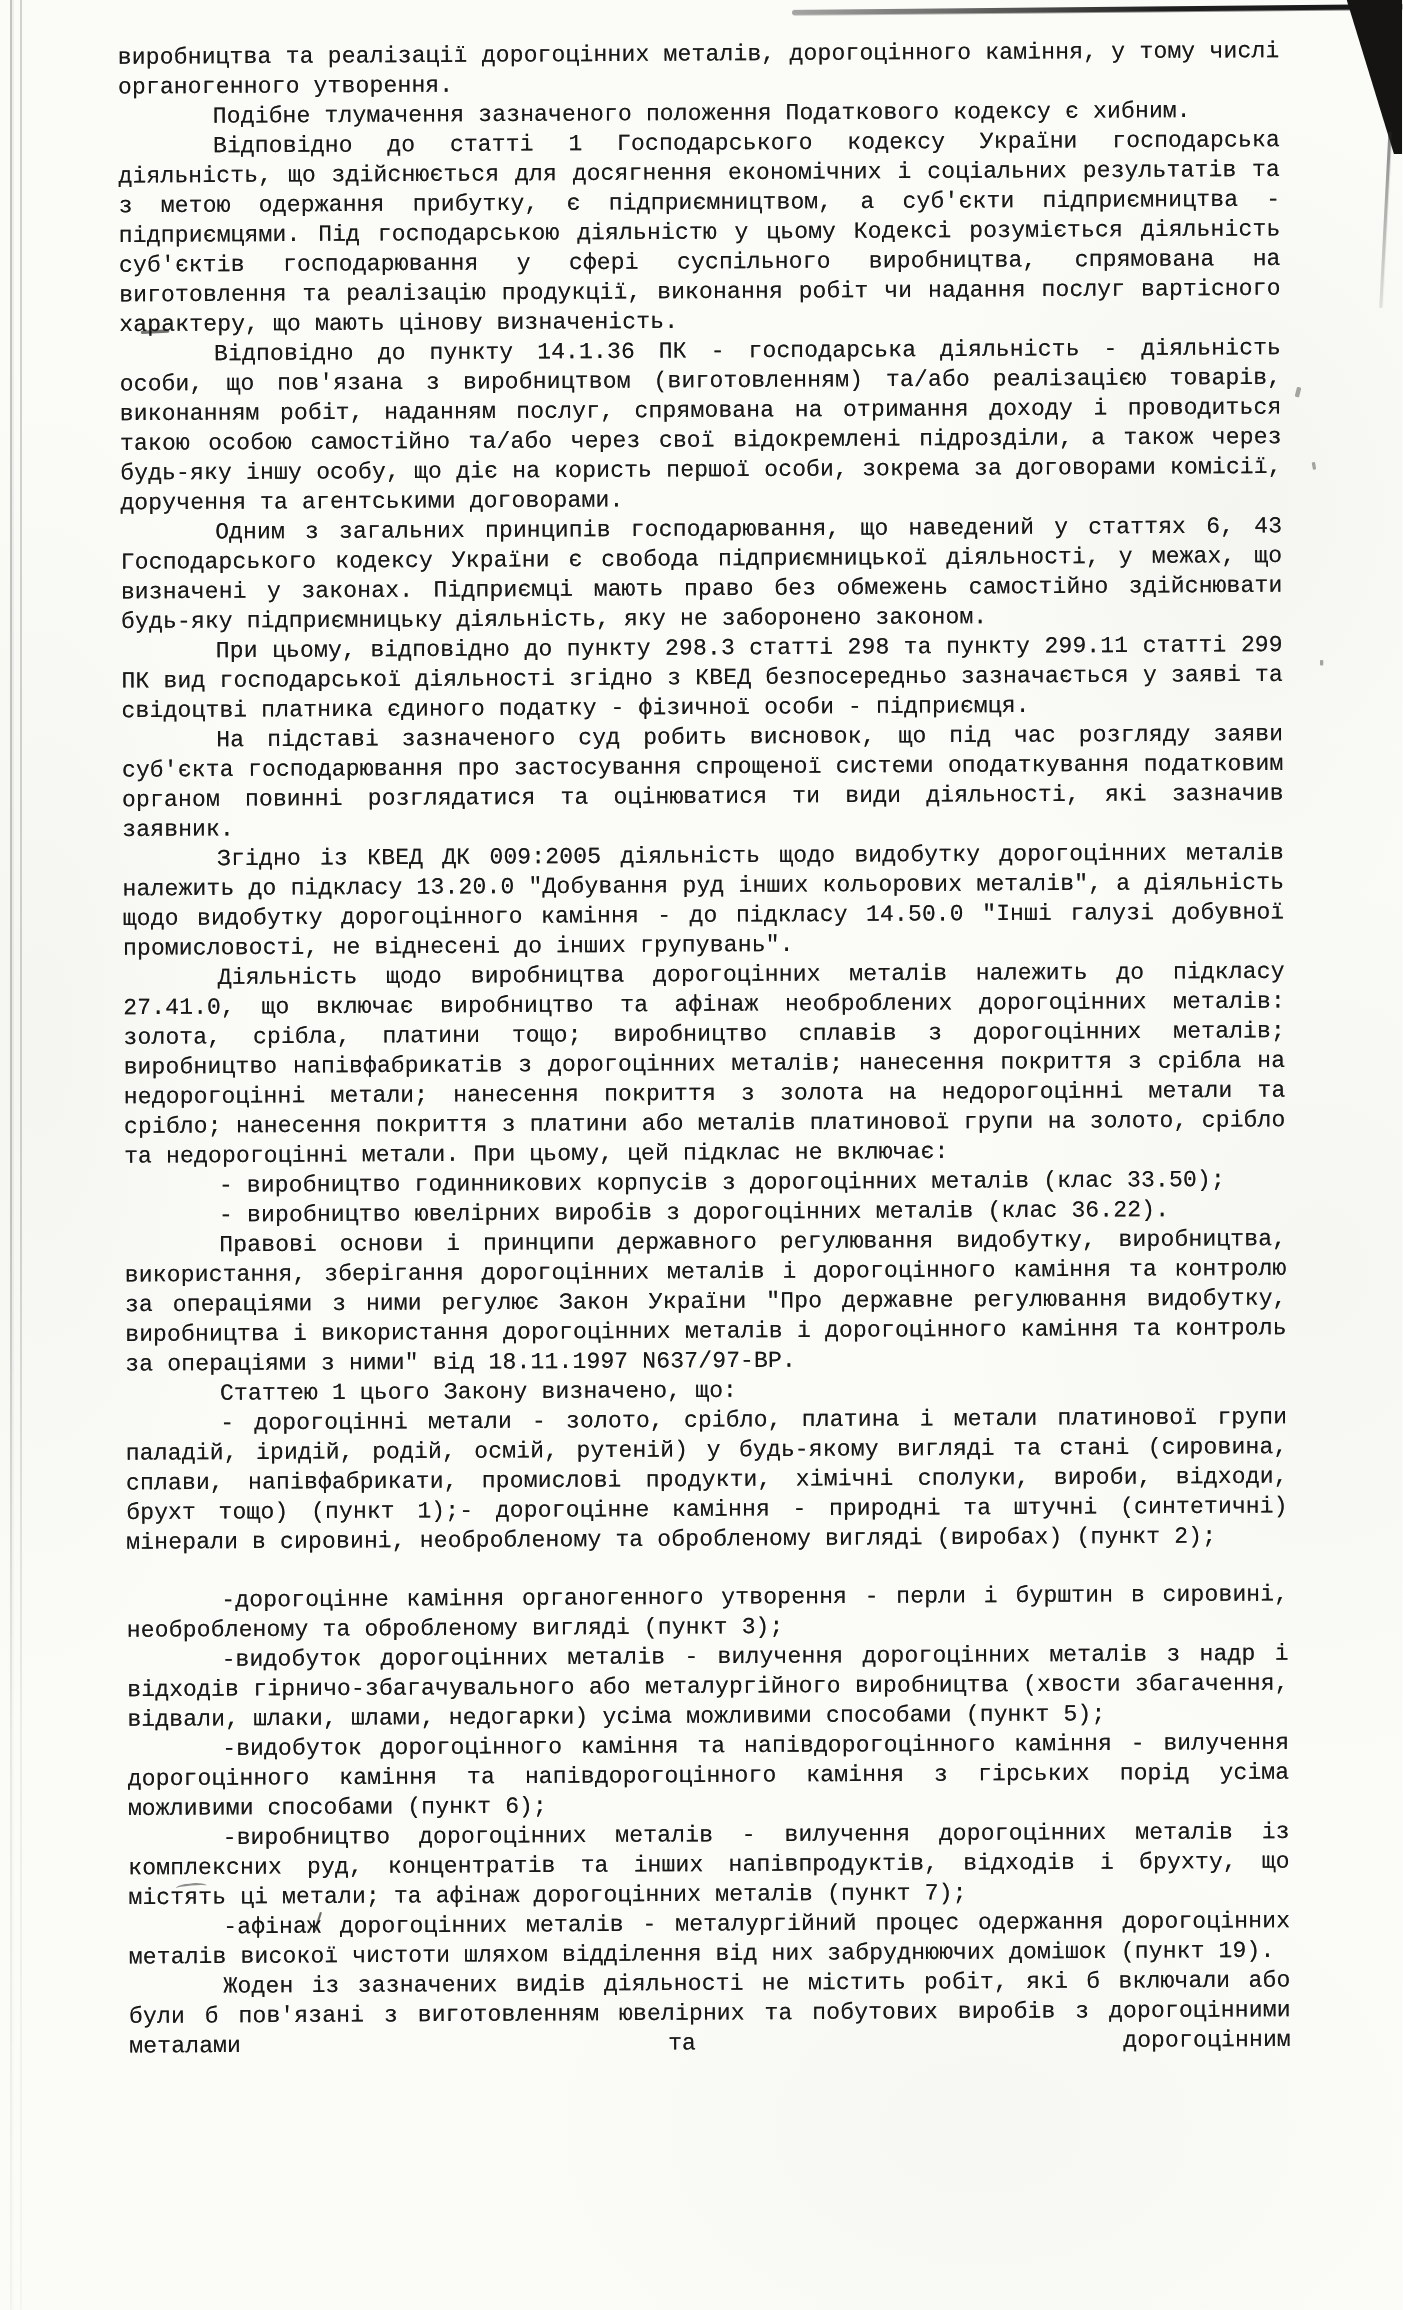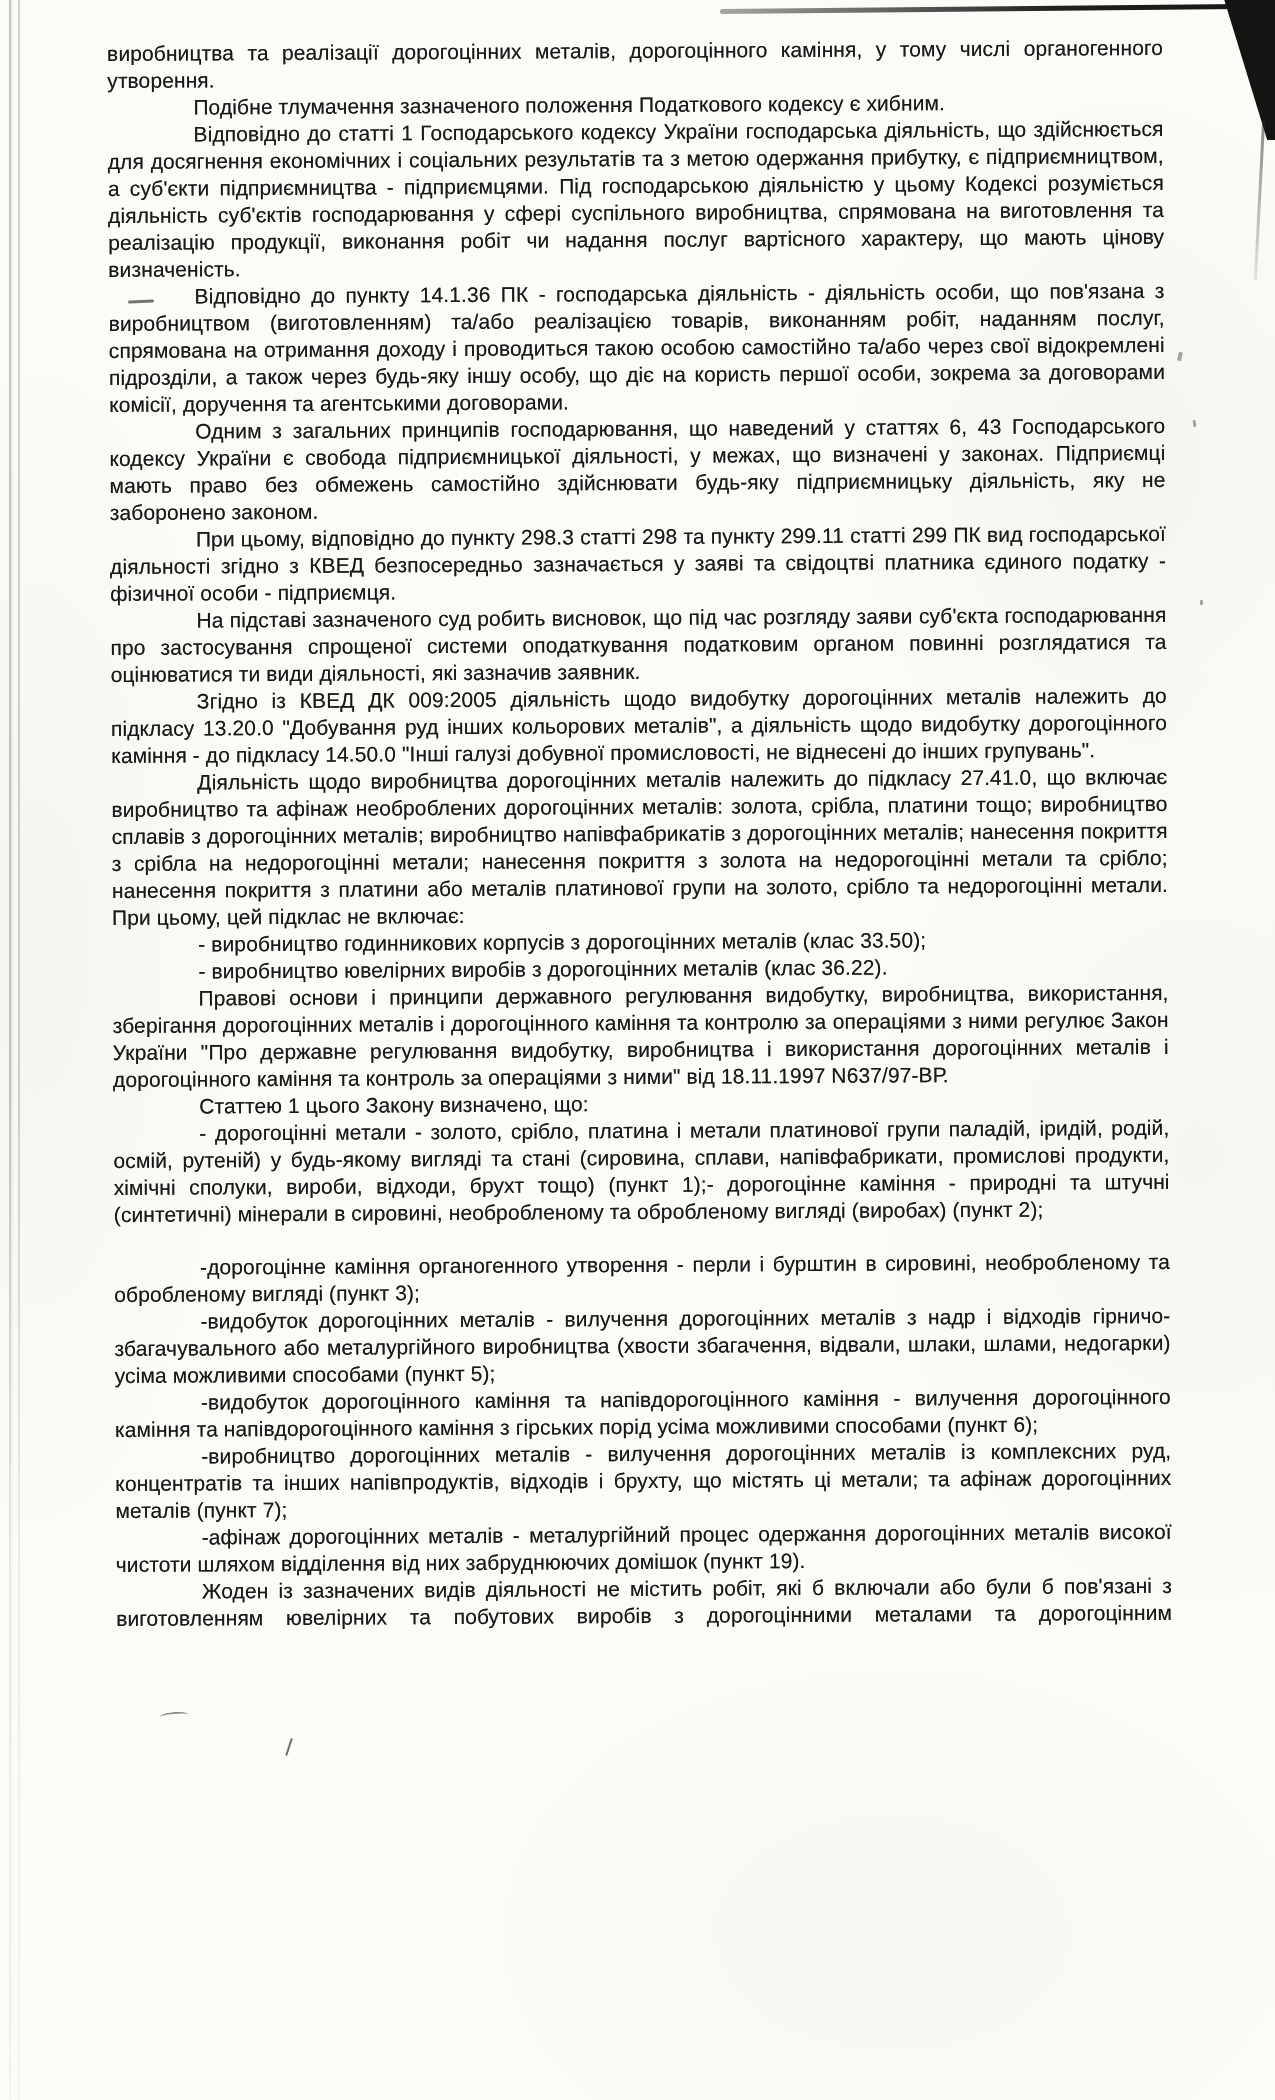--- a/index.html
+++ b/index.html
@@ -11,21 +11,21 @@
     position: relative;
     width: 1275px;
     height: 2100px;
     overflow: hidden;
     background-color: #fbfbf8;
     background-image:
       radial-gradient(ellipse 420px 560px at 88% 22%, rgba(125,125,120,0.055), transparent 70%),
       radial-gradient(ellipse 500px 700px at 94% 55%, rgba(125,125,120,0.045), transparent 72%),
       radial-gradient(ellipse 600px 400px at 70% 92%, rgba(130,130,125,0.04), transparent 75%),
       radial-gradient(ellipse 300px 900px at 3% 45%, rgba(120,120,115,0.05), transparent 70%);
-    font-family: Liberation Sans, sans-serif;
+    font-family: Liberation Mono, monospace;
   }
   
   .left-edge-line {
     position: absolute;
     left: 9px; top: 0;
     width: 14px; height: 2100px;
     background: linear-gradient(to right,
       rgba(105,105,105,0.38) 0 2px,
       rgba(150,150,150,0.12) 2px 4px,
       transparent 4px 9px,

